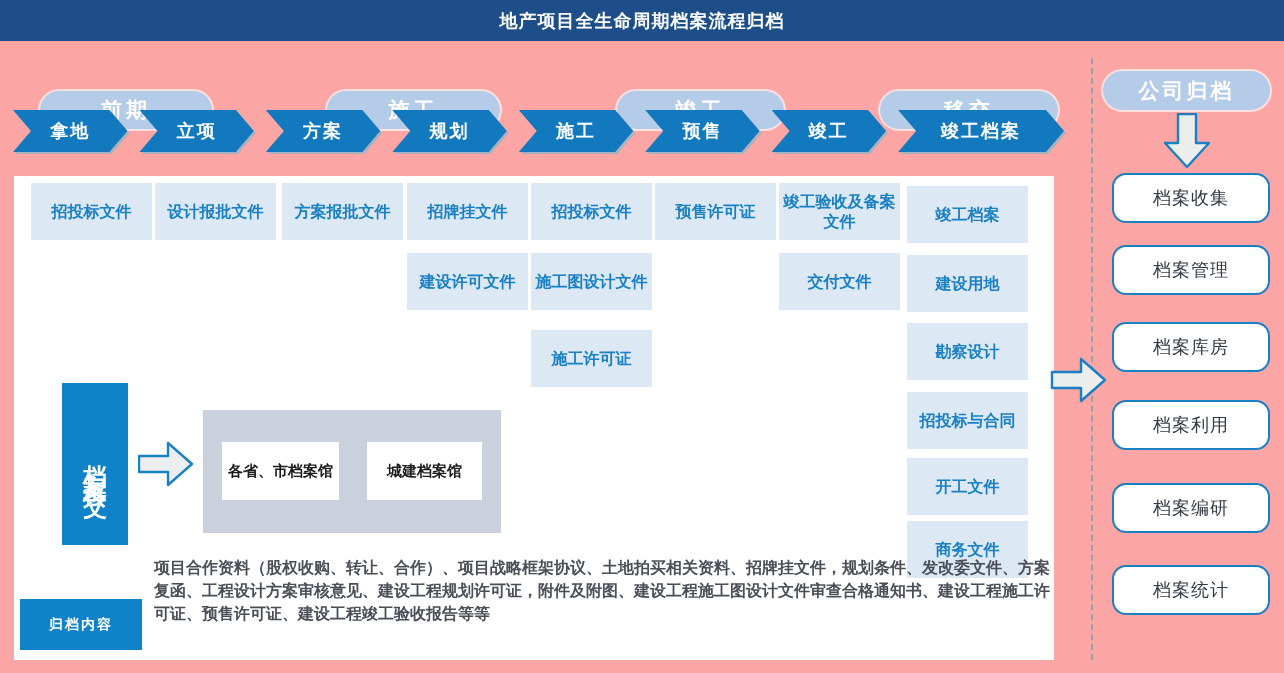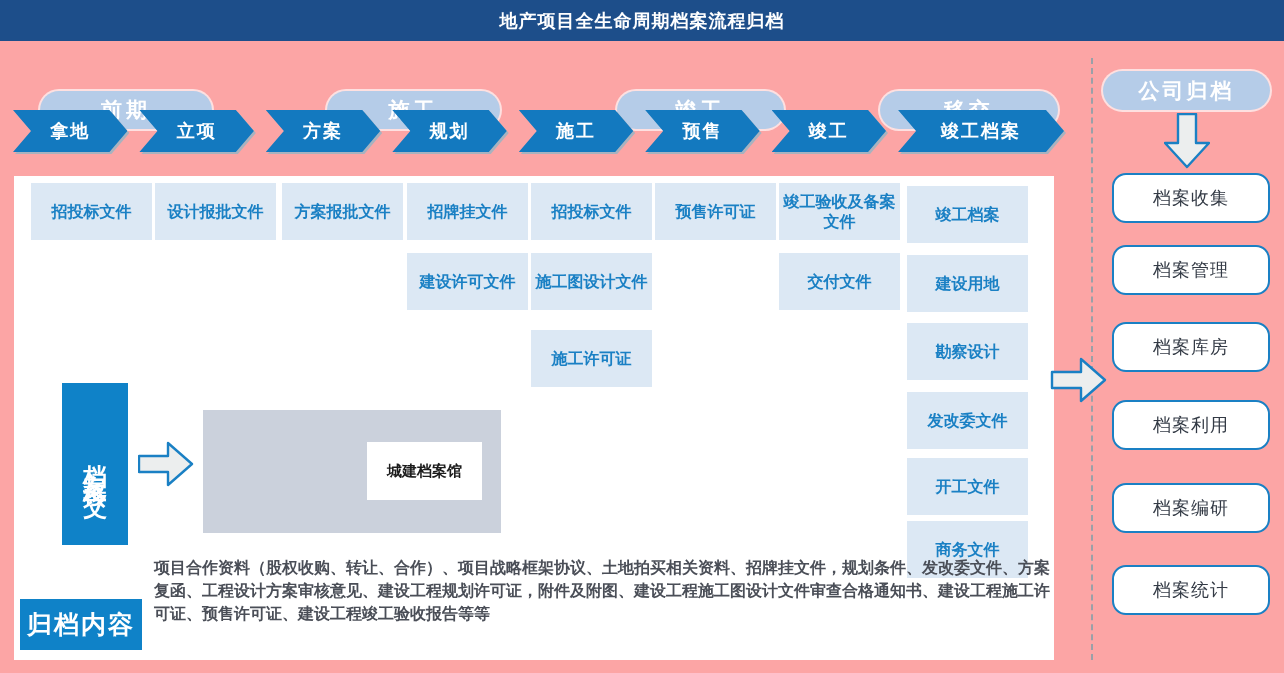--- a/index.html
+++ b/index.html
@@ -51,21 +51,21 @@
   
   .graybox{position:absolute;left:203px;top:410px;width:298px;height:123px;background:#cbd1dc;}
   .gb{position:absolute;background:#fff;color:#1c1c1c;font-size:15px;font-weight:bold;
       display:flex;align-items:center;justify-content:center;text-align:center;line-height:1.35;
       padding:0 6px;box-sizing:border-box;}
   .gb1{left:222px;top:442px;width:117px;height:58px}
   .gb2{left:367px;top:442px;width:115px;height:58px}
 
   
   .bluecap{position:absolute;left:20px;top:599px;width:122px;height:51px;background:#0f82c8;
-           color:#fff;font-weight:bold;font-size:25px;display:flex;align-items:center;
+           color:#fff;font-weight:bold;font-size:14px;display:flex;align-items:center;
            justify-content:center;letter-spacing:2px;}
   .bottomtext{position:absolute;left:154px;top:556px;width:908px;color:#4a4e57;
               font-size:16px;font-weight:bold;line-height:23px;text-align:left;}
 
   
   .divider{position:absolute;left:1091px;top:58px;height:602px;border-left:2px dashed #9aa0a8;}
   .capill{position:absolute;left:1103px;top:71px;width:167px;height:39px;background:#b5cce8;
           border-radius:20px;color:#fff;font-weight:bold;font-size:21px;display:flex;
           align-items:center;justify-content:center;letter-spacing:3px;
           box-shadow:0 0 0 2px rgba(255,255,255,.65);}
@@ -128,31 +128,32 @@
   <div class="doc c4r2">建设许可文件</div>
   <div class="doc c5r1">招投标文件</div>
   <div class="doc c5r2">施工图设计文件</div>
   <div class="doc c5r3">施工许可证</div>
   <div class="doc c6r1">预售许可证</div>
   <div class="doc c7r1">竣工验收及备案文件</div>
   <div class="doc c7r2">交付文件</div>
   <div class="doc c8r1">竣工档案</div>
   <div class="doc c8r2">建设用地</div>
   <div class="doc c8r3">勘察设计</div>
-  <div class="doc c8r4">发改委文件</div>
+  <div class="doc c8r4">招投标与合同</div>
   <div class="doc c8r5">开工文件</div>
   <div class="doc c8r6">商务文件</div>
 
   <div class="vblue">档案移交</div>
 
   <svg class="arr arr-small-right" width="56" height="48" viewBox="0 0 56 48">
     <polygon points="1,16 30,16 30,3 54,24 30,45 30,32 1,32" fill="#eceeee" stroke="#1a80c4" stroke-width="2.4" stroke-linejoin="round"></polygon>
   </svg>
 
   <div class="graybox"></div>
+  <div class="gb gb1">各省、市档案馆</div>
   <div class="gb gb2">城建档案馆</div>
 
   <div class="bluecap">归档内容</div>
   <div class="bottomtext">项目合作资料（股权收购、转让、合作）、项目战略框架协议、土地拍买相关资料、招牌挂文件，规划条件、发改委文件、方案复函、工程设计方案审核意见、建设工程规划许可证，附件及附图、建设工程施工图设计文件审查合格通知书、建设工程施工许可证、预售许可证、建设工程竣工验收报告等等</div>
 
   <div class="divider"></div>
 
   <svg class="arr arr-big-right" width="62" height="48" viewBox="0 0 56 48">
     <polygon points="1,16 30,16 30,3 54,24 30,45 30,32 1,32" fill="#eceeee" stroke="#1a80c4" stroke-width="2.4" stroke-linejoin="round"></polygon>
   </svg>

